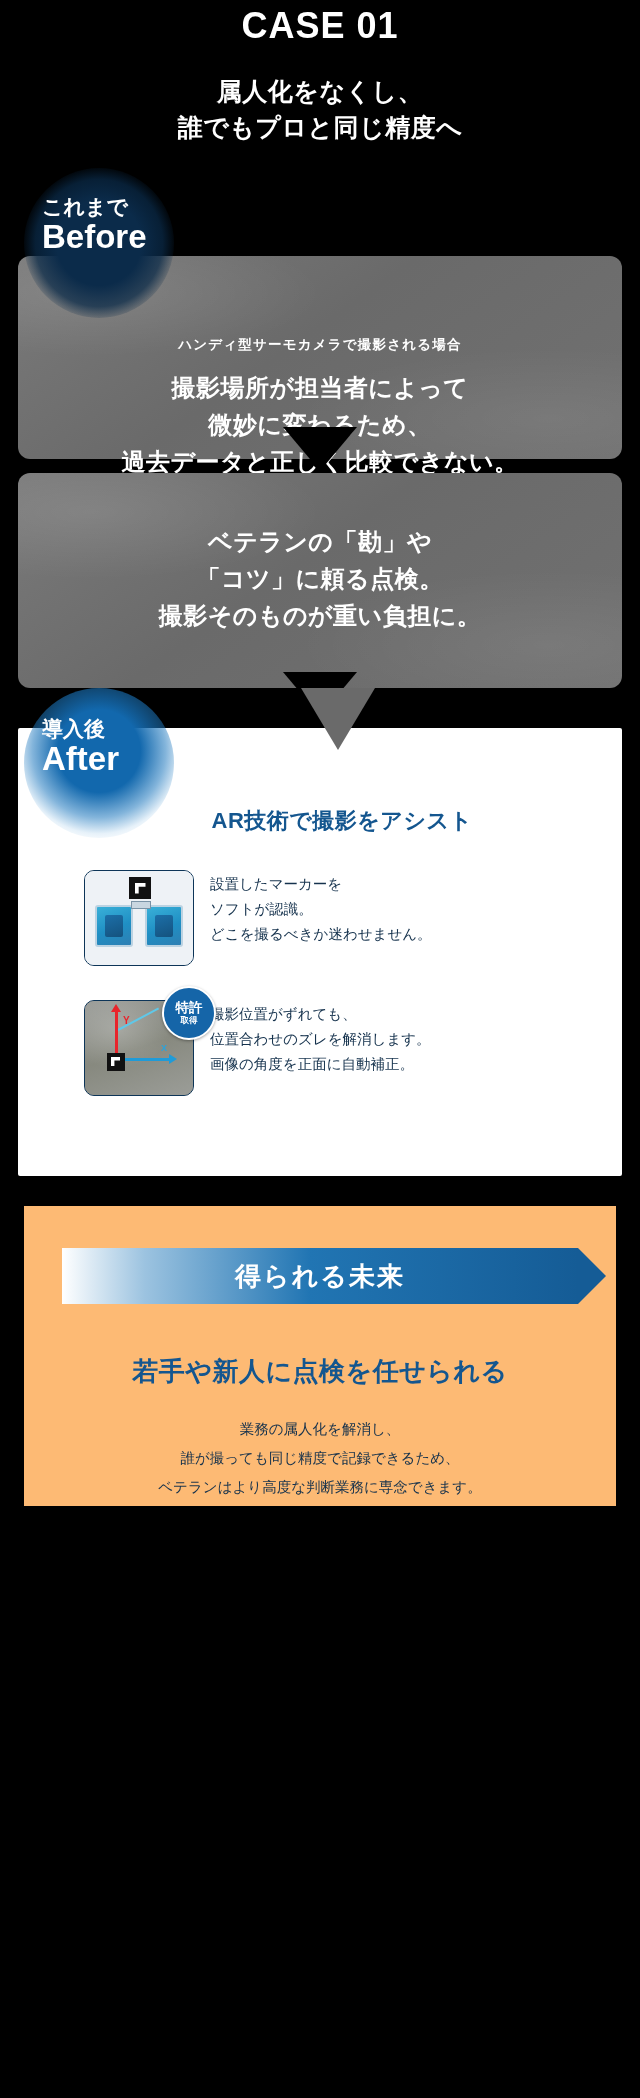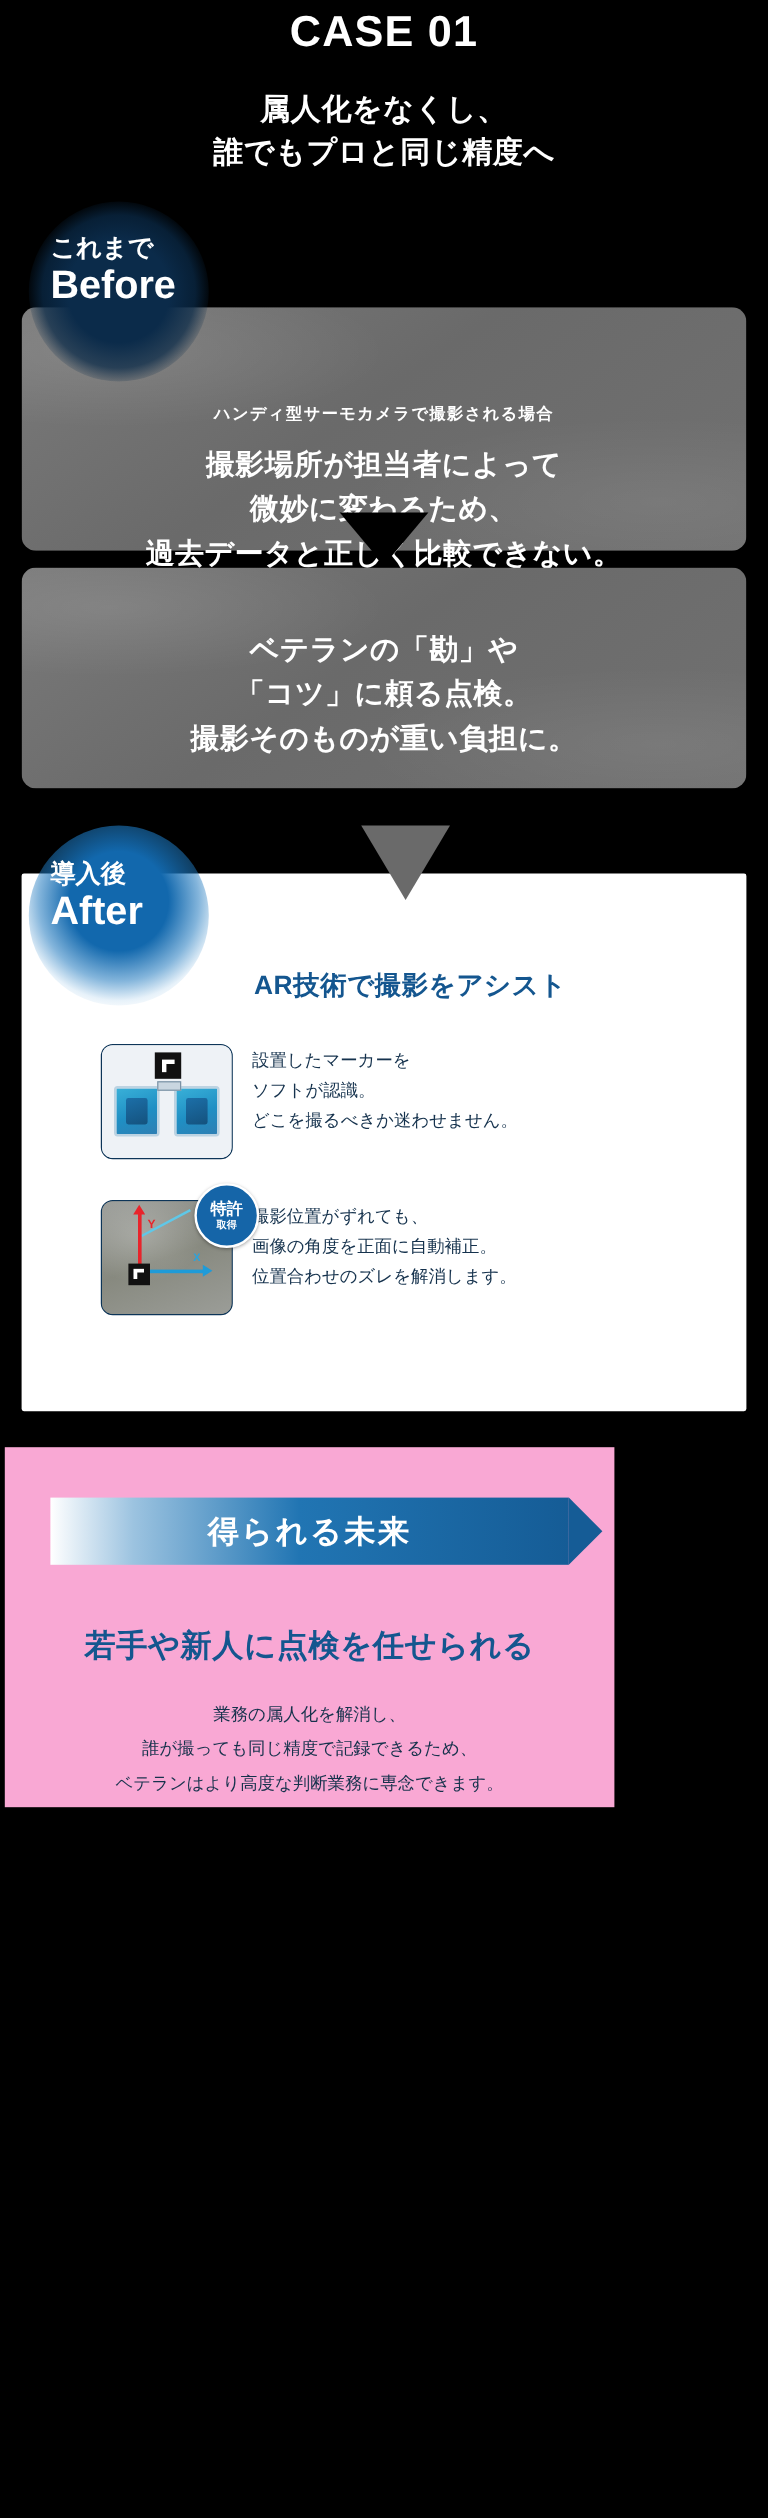--- a/index.html
+++ b/index.html
@@ -124,21 +124,21 @@
   .patent {
     position:absolute; left:78px; top:-14px; width:54px; height:54px; border-radius:50%;
     background:#1565a8; border:2.5px solid #fff; color:#fff;
     display:flex; flex-direction:column; align-items:center; justify-content:center;
     z-index:10; box-shadow:0 1px 3px rgba(0,0,0,0.35);
   }
   .patent .p1 { font-size:13.5px; font-weight:bold; line-height:1.05; }
   .patent .p2 { font-size:8.5px; font-weight:bold; line-height:1.1; margin-top:1px; }
 
   
-  .future-sec { position:absolute; left:4px; width:508px; background:#f9a8d4; }
+  .future-sec { position:absolute; left:24px; width:592px; background:#fdba74; }
   .arrow-banner {
     position:relative; height:56px; margin:0 38px;
     background:linear-gradient(90deg, #ffffff 0%, #9cc3e0 16%, #2175b3 48%, #155c96 100%);
     display:flex; align-items:center; justify-content:center;
   }
   .arrow-banner:after {
     content:""; position:absolute; right:-28px; top:0; width:0; height:0;
     border-top:28px solid transparent; border-bottom:28px solid transparent;
     border-left:28px solid #155c96;
   }
@@ -173,21 +173,21 @@
   <div class="badge-wrap" style="left:24px; top:168px;">
     <div class="badge-glow before"></div>
     <div class="badge-txt" style="top:28px;">
       <div class="badge-kicker">これまで</div>
       <div class="badge-main">Before</div>
     </div>
   </div>
 
   <div class="tri black" style="left:283px; top:427px;"></div>
 
-  <div class="gpanel" style="top:473px; height:184px;">
+  <div class="gpanel" style="top:473px; height:215px;">
     <div class="gpanel-inner" style="padding-top:50px;">
       <div class="panel-body">
         <div>ベテランの「勘」や</div>
         <div>「コツ」に頼る点検。</div>
         <div>撮影そのものが重い負担に。</div>
       </div>
     </div>
   </div>
 
   <div class="tri black" style="left:283px; top:672px;"></div>
@@ -230,22 +230,22 @@
         <div class="mk">
             <i></i>
           </div>
       </div>
       <div class="patent">
         <div class="p1">特許</div>
         <div class="p2">取得</div>
       </div>
       <div class="card-txt">
         <div>撮影位置がずれても、</div>
+        <div>位置合わせのズレを解消します。</div>
         <div>画像の角度を正面に自動補正。</div>
-        <div>位置合わせのズレを解消します。</div>
       </div>
     </div>
   </div>
 
   <div class="badge-wrap" style="left:24px; top:688px;">
     <div class="badge-glow after"></div>
     <div class="badge-txt" style="top:30px;">
       <div class="badge-kicker">導入後</div>
       <div class="badge-main">After</div>
     </div>

